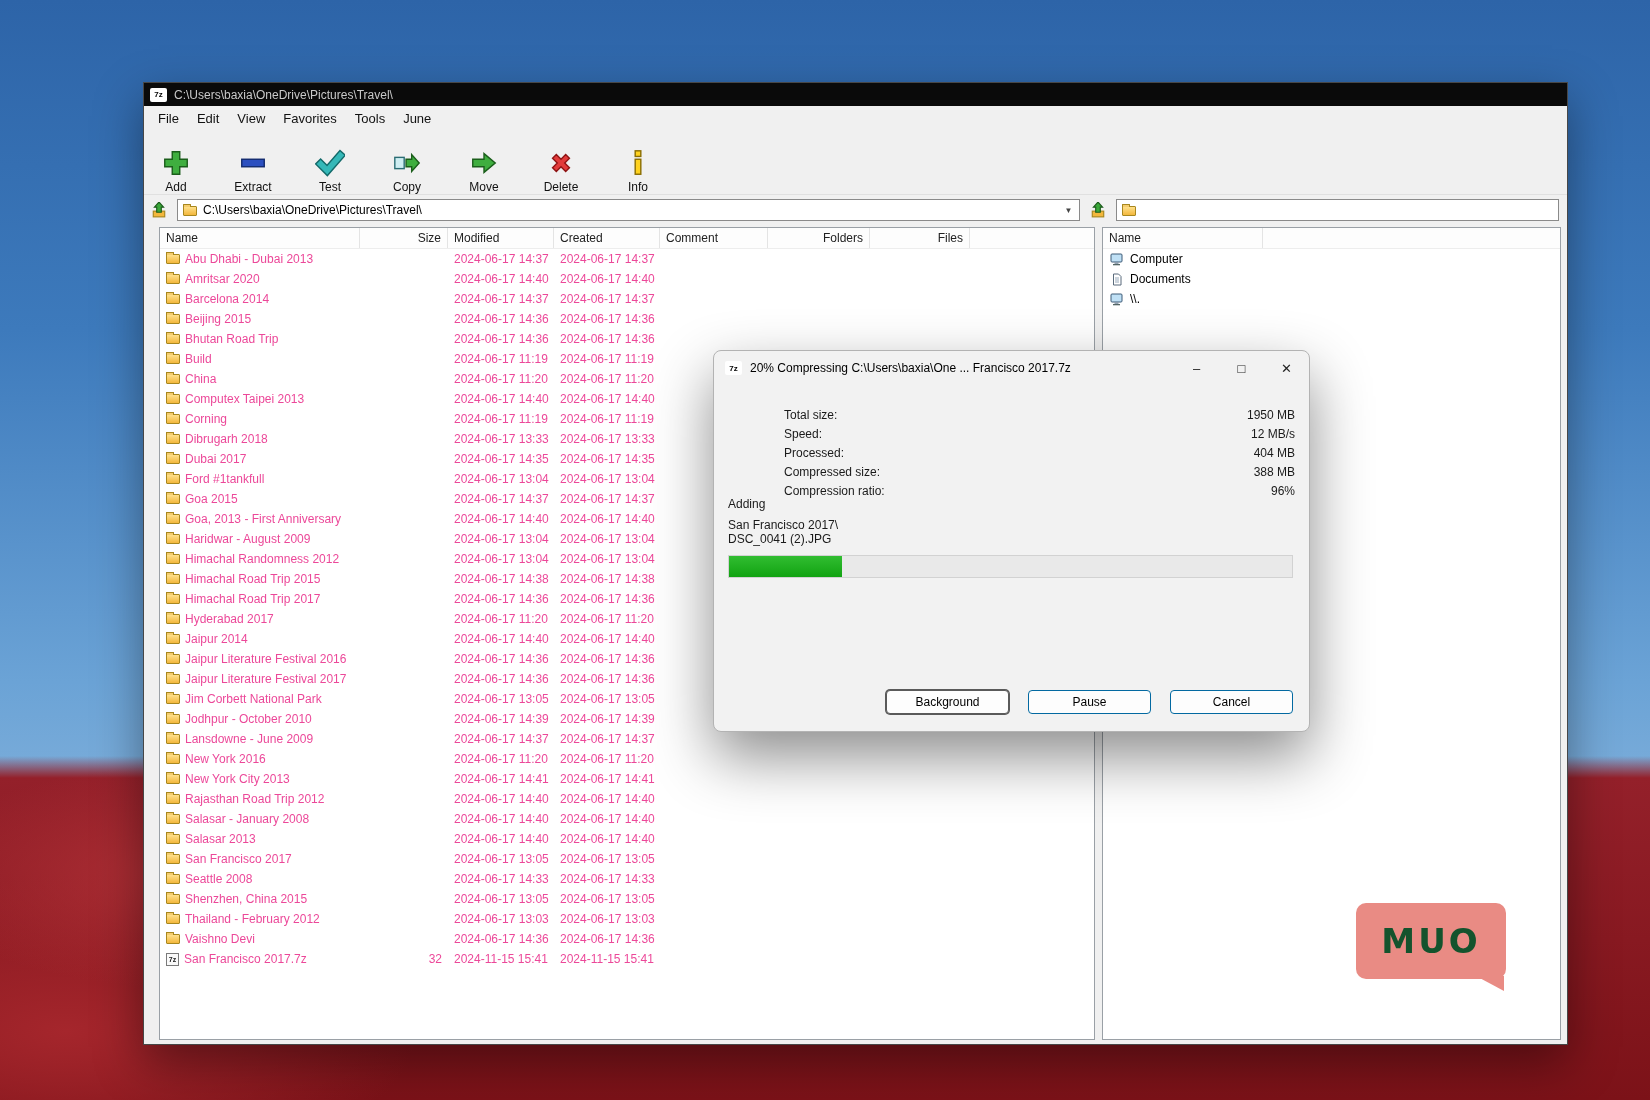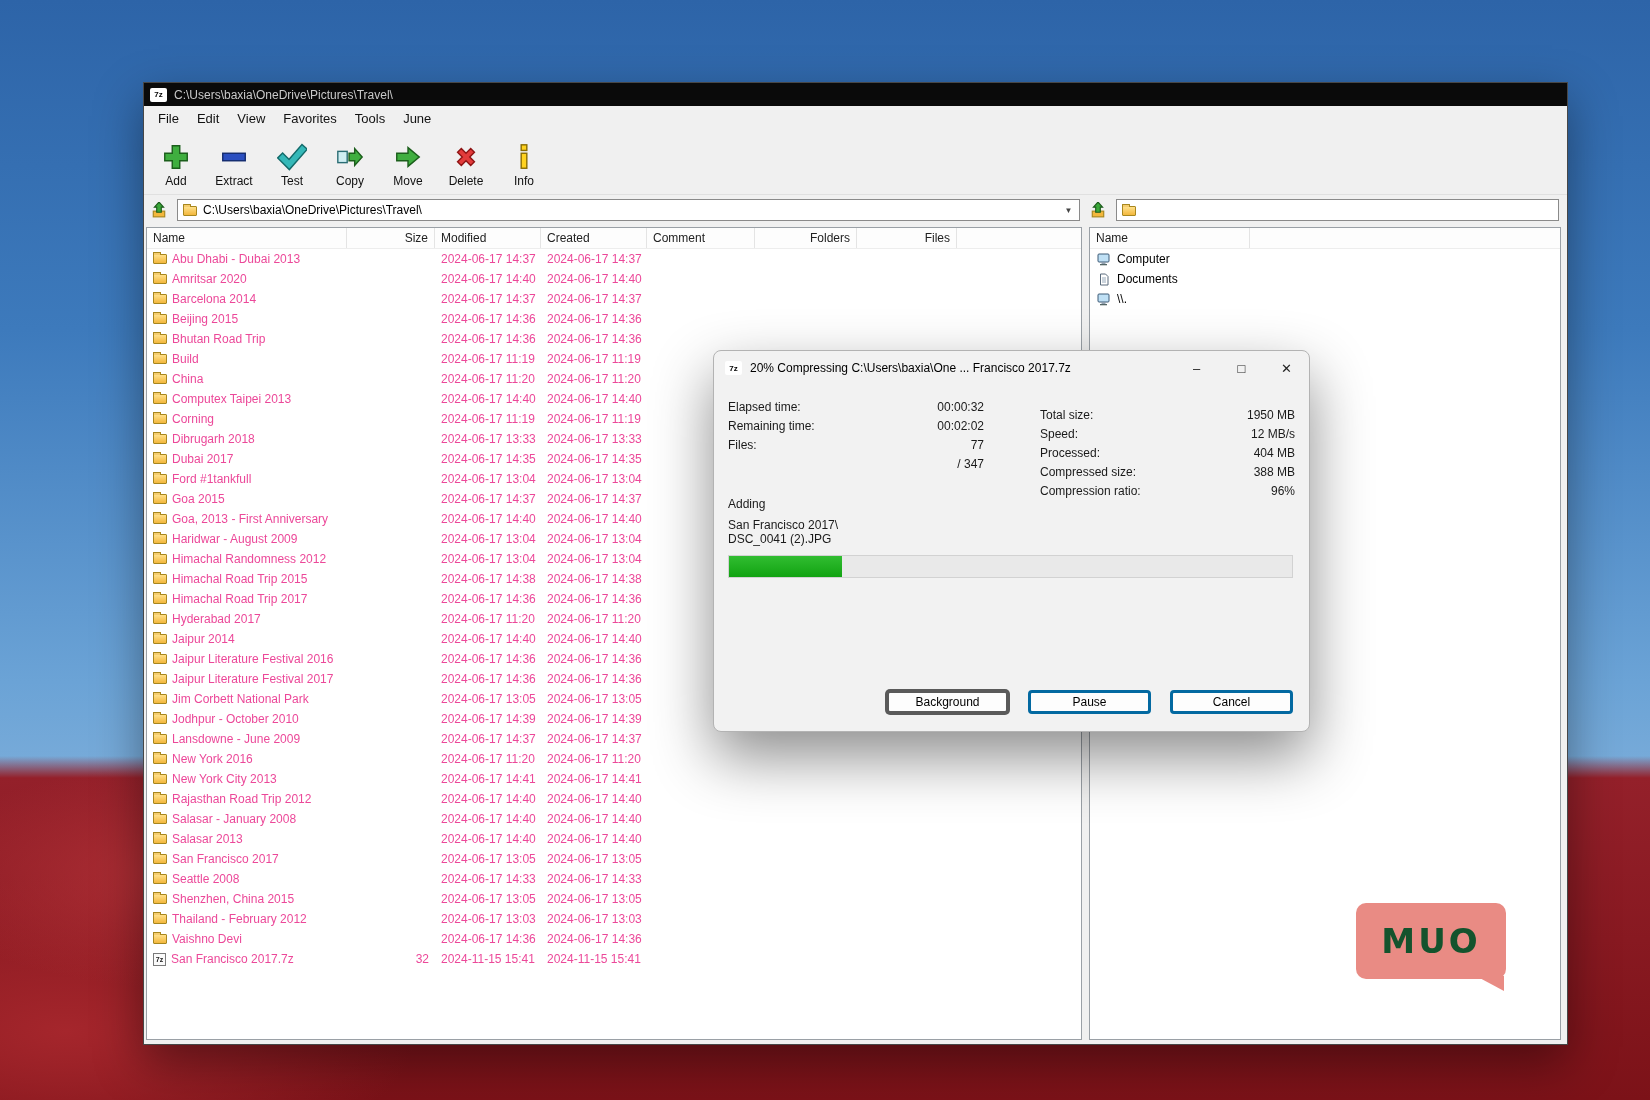--- a/index.html
+++ b/index.html
@@ -16,40 +16,40 @@
 
   
   .window{position:absolute;left:143px;top:82px;width:1425px;height:963px;
     background:#f0f0f0;border:1px solid #474747;box-shadow:0 18px 45px rgba(0,0,0,.4);}
   .titlebar{height:23px;background:#0a0a0a;display:flex;align-items:center;gap:7px;
     padding:0 6px;color:#c9c9c9;font-size:12px;}
   .zbadge{flex:none;width:17px;height:14px;background:#fff;color:#000;border-radius:2px;
     font-size:8px;font-weight:bold;display:flex;align-items:center;justify-content:center;}
   .menubar{height:25px;display:flex;align-items:center;padding:8px 5px;font-size:13px;color:#111;}
   .menu-item{padding:3px 9px;cursor:default;}
-  .toolbar{height:64px;display:flex;align-items:center;padding:3px 0 0 3px;
-    border-bottom:1px solid #e0e0e0;}
+  .toolbar{height:64px;display:flex;align-items:flex-end;padding:3px 0 0 3px;
+    border-bottom:1px solid #e0e0e0;gap:19px;}
   .tool{width:58px;display:flex;flex-direction:column;align-items:center;gap:2px;
     padding-top:2px;font-size:12px;color:#111;}
   .tool svg{width:30px;height:30px;}
   .addressbar{height:30px;display:flex;align-items:center;gap:7px;padding:0 8px 0 4px;}
   .addr-btn{flex:none;width:22px;height:22px;display:flex;align-items:center;justify-content:center;}
   .combobox{height:22px;background:#fff;border:1px solid #8a8a8a;display:flex;
     align-items:center;gap:6px;padding:0 2px 0 5px;font-size:12px;color:#000;}
   .combobox.main{width:903px;}
   .combobox.side{flex:1;}
   .drop{margin-left:auto;width:17px;align-self:stretch;display:flex;align-items:center;
     justify-content:center;font-size:8px;color:#444;}
   .fold-ic{flex:none;width:14px;height:10px;background:linear-gradient(#ffe08a,#f3b73c);
     border:1px solid #a8871e;border-radius:1px;position:relative;margin-top:2px;}
   .fold-ic::before{content:"";position:absolute;left:-1px;top:-3px;width:6px;height:2px;
     background:#f5cd6d;border:1px solid #a8871e;border-bottom:none;border-radius:1px 1px 0 0;}
 
   
-  .panels{display:flex;gap:7px;height:821px;padding:2px 6px 6px 2px;}
+  .panels{display:flex;gap:7px;height:821px;padding:2px 6px 6px 15px;}
   .pane{background:#fff;border:1px solid #9aa0a6;overflow:hidden;}
   .pane.left{flex:none;width:936px;}
   .pane.right{flex:1;position:relative;}
   .lv-header{display:flex;height:21px;background:#fdfdfd;border-bottom:1px solid #ededed;
     font-size:12px;color:#222;}
   .hcell{display:flex;align-items:center;padding:0 6px;border-right:1px solid #e4e4e4;}
   .c-name{width:200px;}  .c-size{width:88px;justify-content:flex-end;text-align:right;}
   .c-mod{width:106px;}   .c-cre{width:106px;}  .c-com{width:108px;}
   .c-fold{width:102px;justify-content:flex-end;text-align:right;}
   .c-files{width:100px;justify-content:flex-end;text-align:right;}
@@ -77,21 +77,21 @@
   .stats{position:absolute;left:14px;right:14px;top:46px;display:flex;}
   .stat-col.left{width:256px;display:flex;flex-direction:column;}
   .stat-col.right{margin-left:56px;flex:1;display:flex;flex-direction:column;margin-top:8px;}
   .srow{display:flex;justify-content:space-between;align-items:center;height:19px;}
   .adding{position:absolute;left:14px;top:146px;}
   .curfile{position:absolute;left:14px;top:167px;line-height:14px;}
   .pbar{position:absolute;left:14px;right:16px;top:204px;height:23px;background:#e9e9e9;
     border:1px solid #d2d2d2;overflow:hidden;}
   .pfill{height:100%;width:0;background:linear-gradient(#31bd31,#12a312);}
   .dlg-btns{position:absolute;top:339px;right:16px;display:flex;gap:19px;}
-  .btn{width:123px;height:24px;background:#fdfdfd;border:3px solid #0369a1;border-radius:4px;
+  .btn{width:123px;height:24px;background:#fdfdfd;border:1px solid #0369a1;border-radius:4px;
     display:flex;align-items:center;justify-content:center;font-size:12px;color:#000;}
   .btn.focused{border-color:#5a5a5a;box-shadow:0 0 0 1px #5a5a5a;}
 
   
   .muo{position:absolute;left:1356px;top:903px;width:150px;height:76px;background:#e98b84;
     border-radius:10px;display:flex;align-items:center;justify-content:center;}
   .muo::after{content:"";position:absolute;right:2px;bottom:-12px;width:0;height:0;
     border-left:28px solid transparent;border-top:15px solid #e98b84;}
   .muo-text{color:#14532d;font-weight:bold;font-size:34px;letter-spacing:3px;
     font-family:"DejaVu Sans",sans-serif;}
@@ -676,38 +676,20 @@
     <span class="zbadge">7z</span>
     <span>20% Compressing C:\Users\baxia\One ...  Francisco 2017.7z</span>
     <div class="dlg-controls">
       <span class="dlg-ctl">–</span>
       <span class="dlg-ctl">□</span>
       <span class="dlg-ctl">✕</span>
     </div>
   </div>
 
   <div class="stats">
-    <div class="stat-col left">
-      <div class="srow">
-          <span>Elapsed time:</span>
-          <span>00:00:32</span>
-        </div>
-      <div class="srow">
-          <span>Remaining time:</span>
-          <span>00:02:02</span>
-        </div>
-      <div class="srow">
-          <span>Files:</span>
-          <span>77</span>
-        </div>
-      <div class="srow">
-          <span></span>
-          <span>/ 347</span>
-        </div>
-    </div>
     <div class="stat-col right">
       <div class="srow">
           <span>Total size:</span>
           <span>1950 MB</span>
         </div>
       <div class="srow">
           <span>Speed:</span>
           <span>12 MB/s</span>
         </div>
       <div class="srow">

